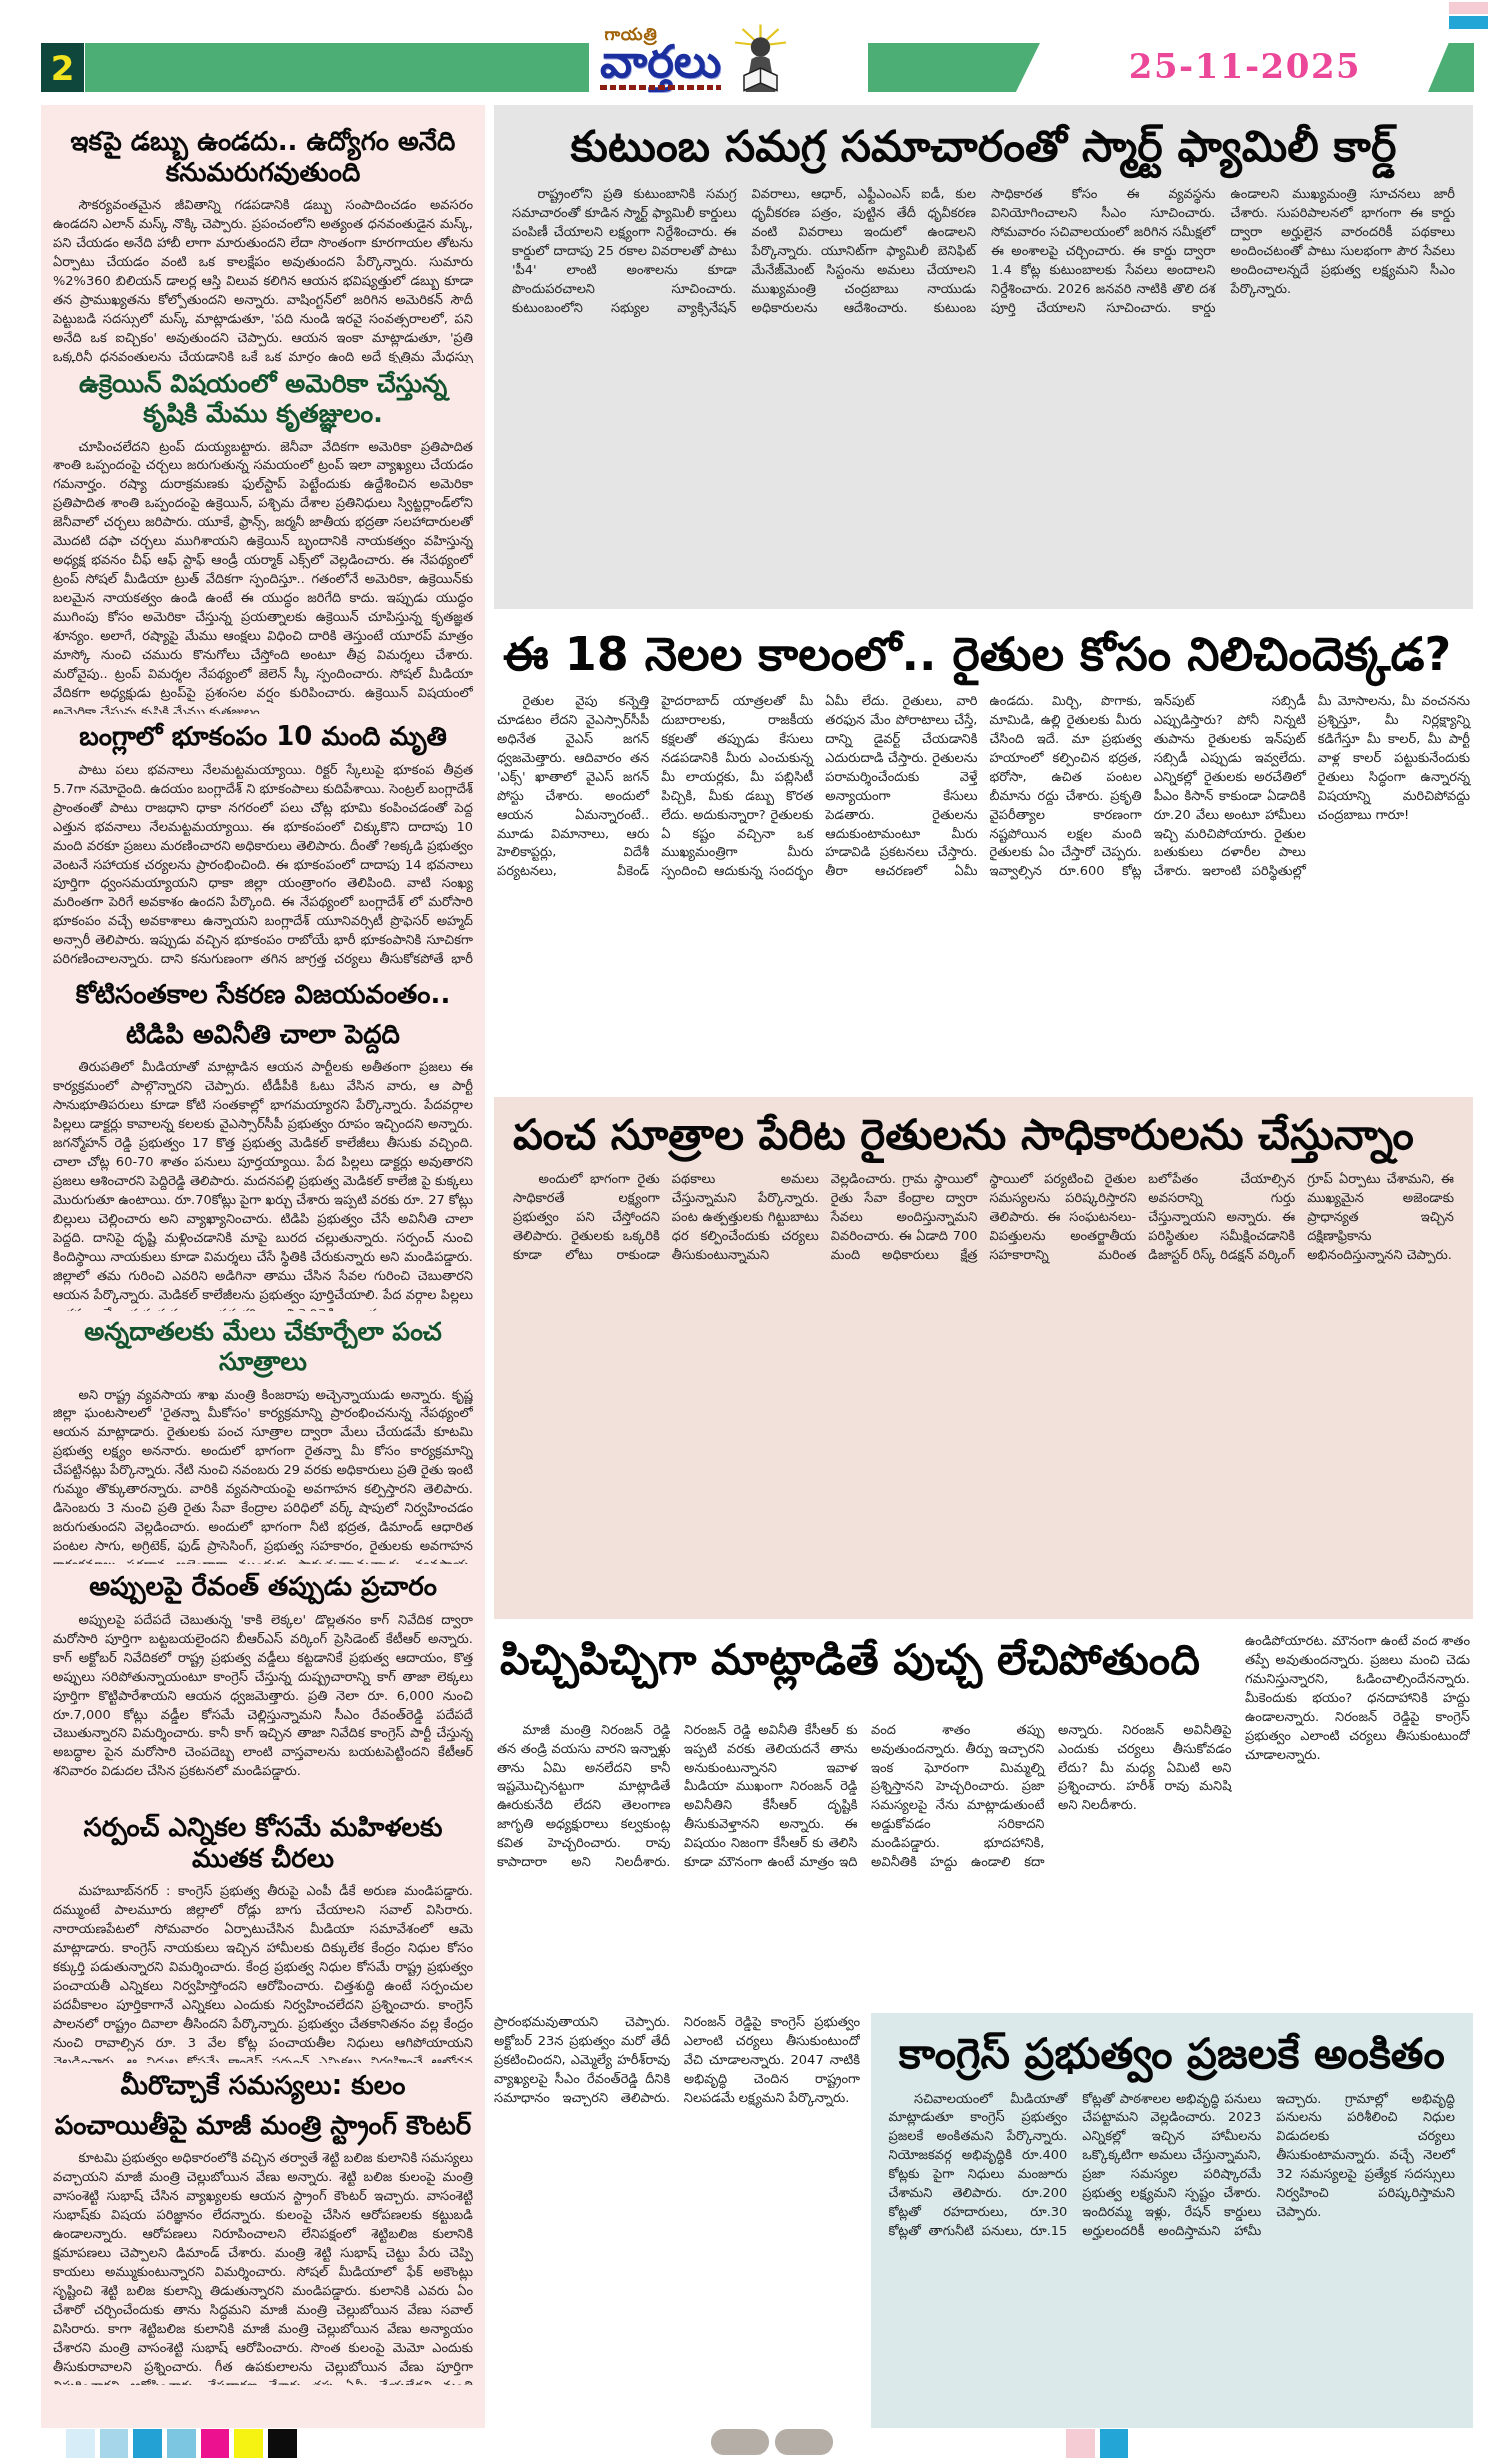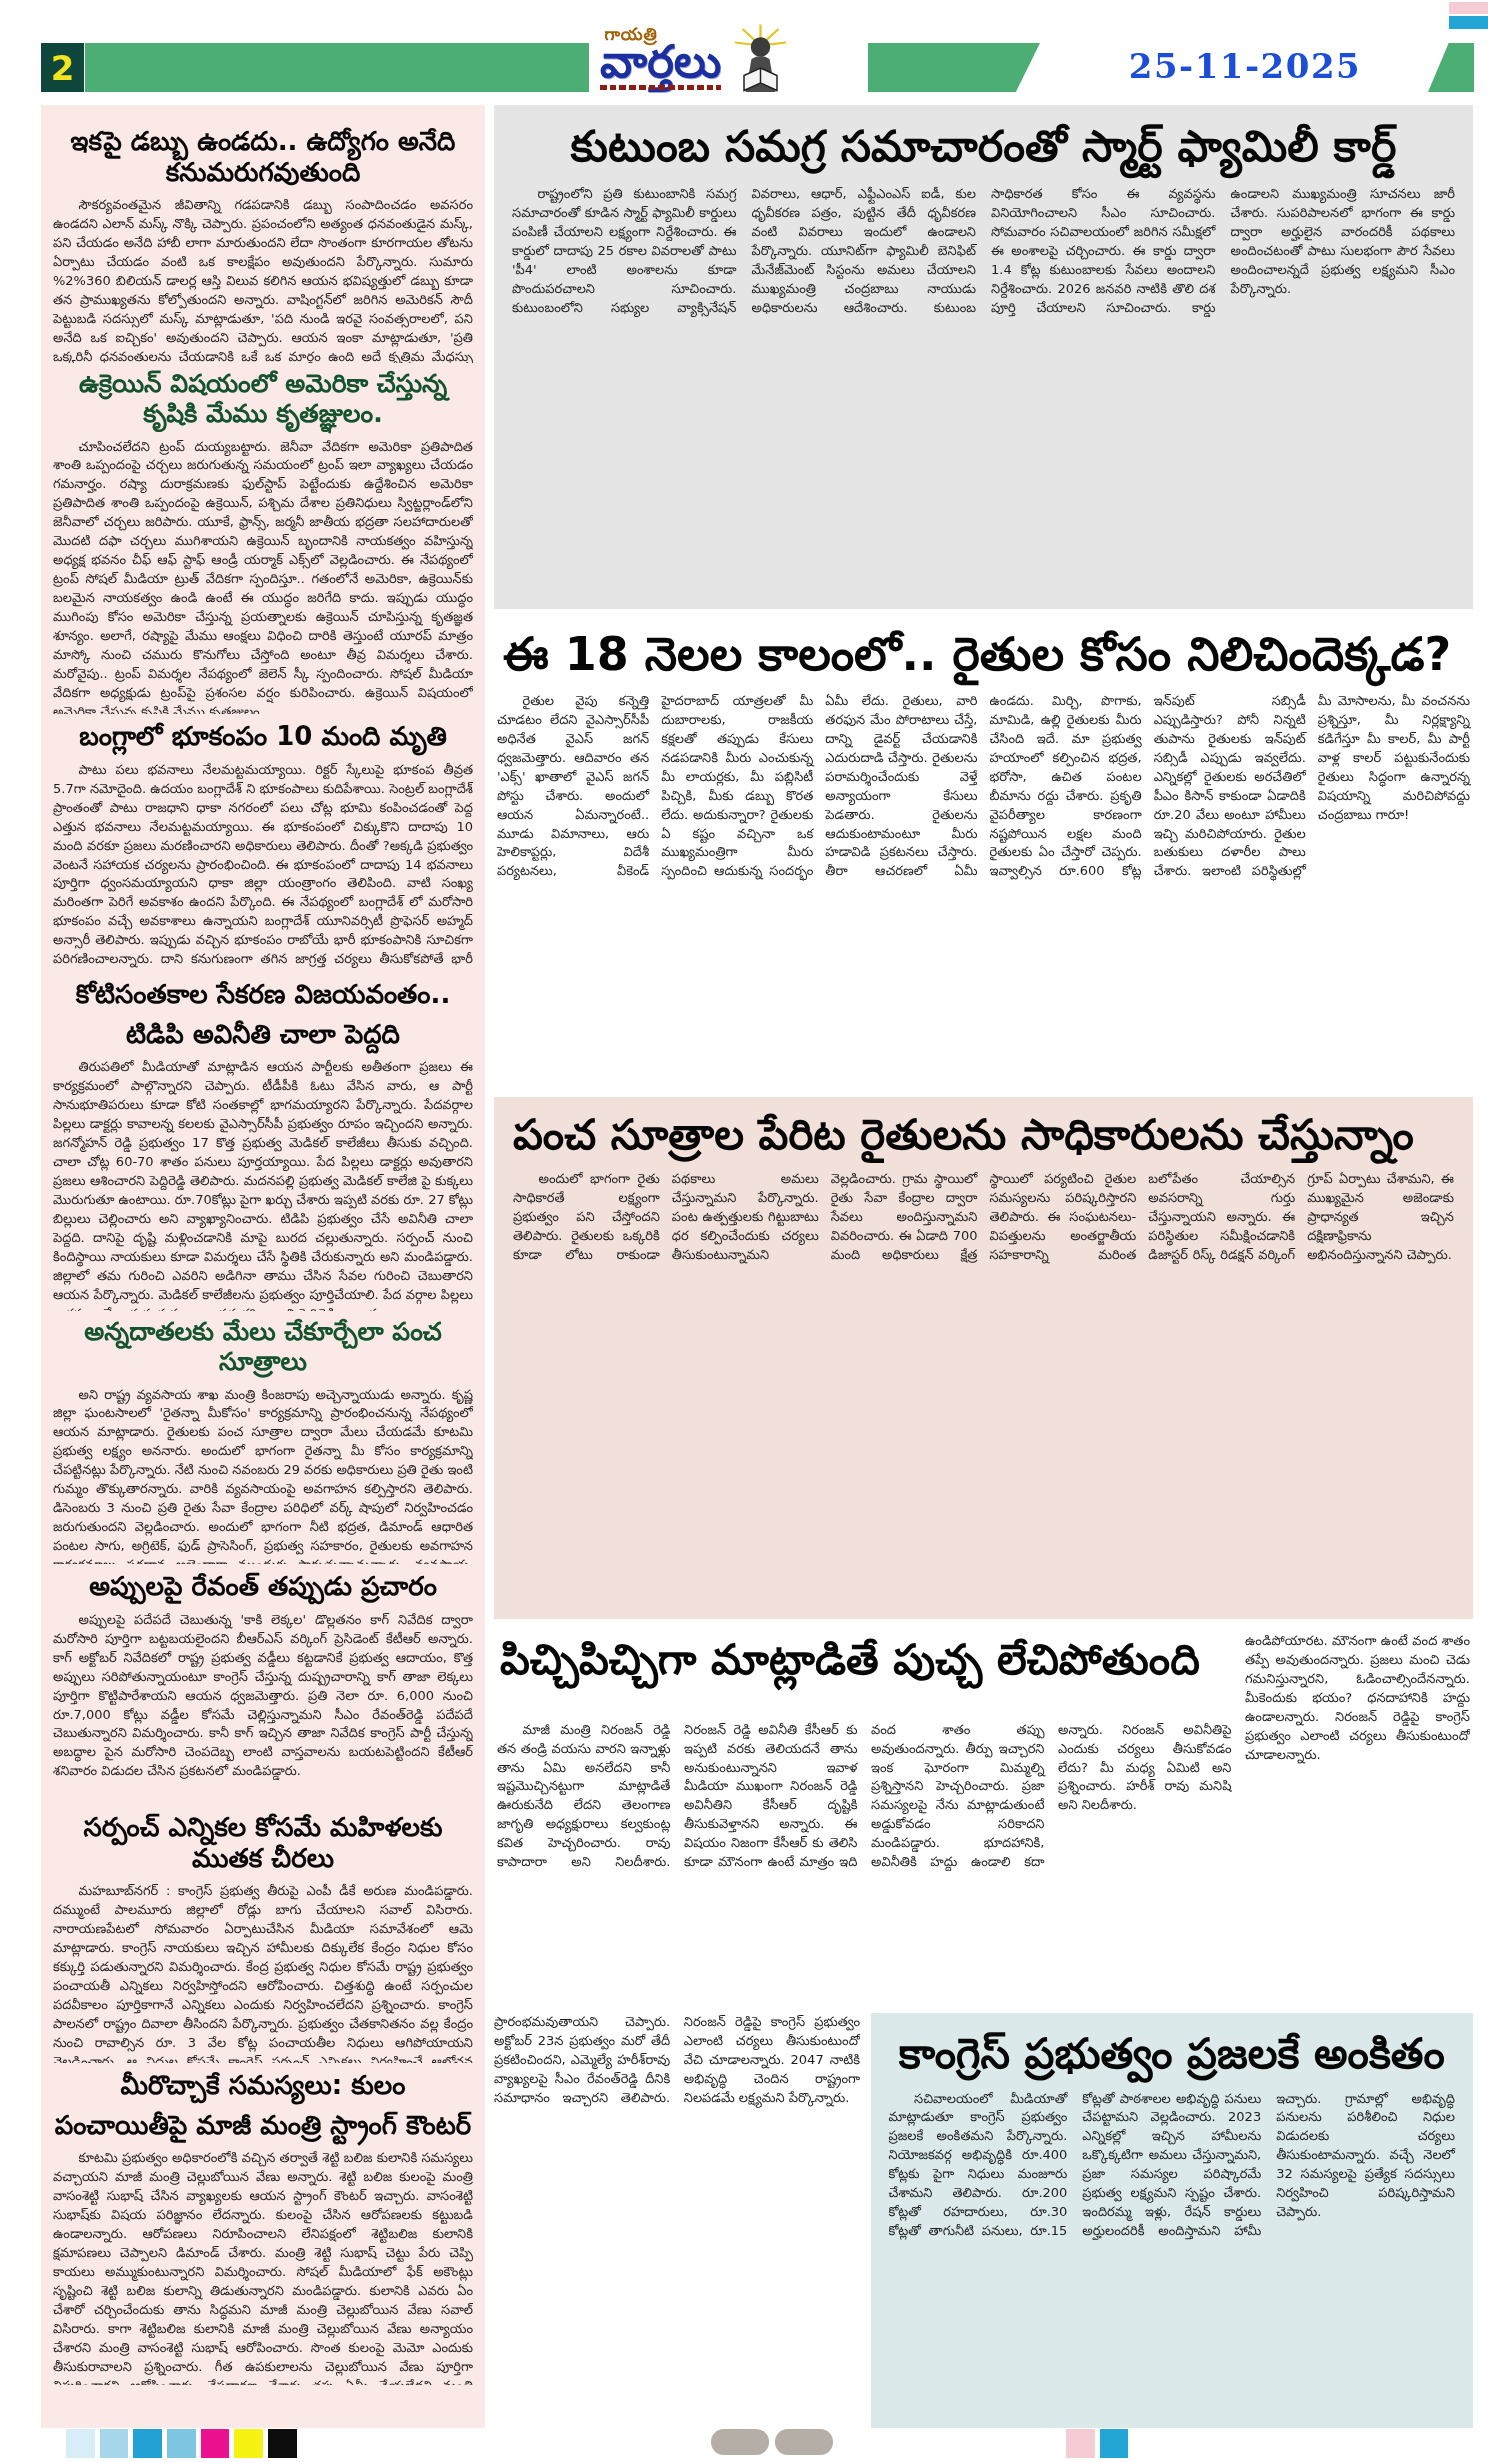--- a/index.html
+++ b/index.html
@@ -12,21 +12,21 @@
   .hdr-page-num{font-size:34px;font-weight:bold;color:#f2e41f;line-height:1;}
   .hdr-bar{position:absolute;left:85px;top:43px;width:504px;height:49px;background:#4cae74;}
   .hdr-logo{position:absolute;left:600px;top:19.5px;width:292px;height:78px;display:flex;align-items:center;gap:7.5px;}
   .logo-text{display:flex;flex-direction:column;line-height:.9;}
   .logo-top{font-size:17px;font-weight:bold;color:#a16207;letter-spacing:0.7px;margin-left:4.5px;}
   .logo-main{font-size:45px;font-weight:bold;color:#1c2f9e;text-shadow:0.7px 0.7px 0 #9aa4e0;}
   .logo-underline{height:5.2px;margin-top:2.2px;background:repeating-linear-gradient(90deg,#8c1d12 0 6.7px,transparent 6.7px 9.7px);}
   .hdr-para{position:absolute;left:868px;top:43px;width:172px;height:49px;background:#4cae74;
             clip-path:polygon(0 0,100% 0,86% 100%,0 100%);}
   .hdr-date{position:absolute;left:1095px;top:46px;width:300px;text-align:center;
-            font-family:"DejaVu Serif",serif;font-size:34px;font-weight:bold;color:#1d4ed8;letter-spacing:1.5px;}
+            font-family:"DejaVu Serif",serif;font-size:34px;font-weight:bold;color:#ec4899;letter-spacing:1.5px;}
   .hdr-trap{position:absolute;left:1428px;top:43px;width:46px;height:49px;background:#4cae74;
             clip-path:polygon(45% 0,100% 0,100% 100%,0 100%);}
   .marks-tr{position:absolute;right:0;top:1.5px;display:flex;flex-direction:column;gap:2.2px;}
   .marks-tr .mark{width:39px;height:12.7px;}
 
   
   .content{position:absolute;left:41px;top:105px;width:1432px;height:2323px;display:flex;gap:9px;}
   .left-col{width:444px;background:#fbe9e7;padding:13.5px 12px;box-sizing:border-box;overflow:hidden;}
   .main-col{flex:1;display:flex;flex-direction:column;gap:10.5px;min-width:0;}
 

